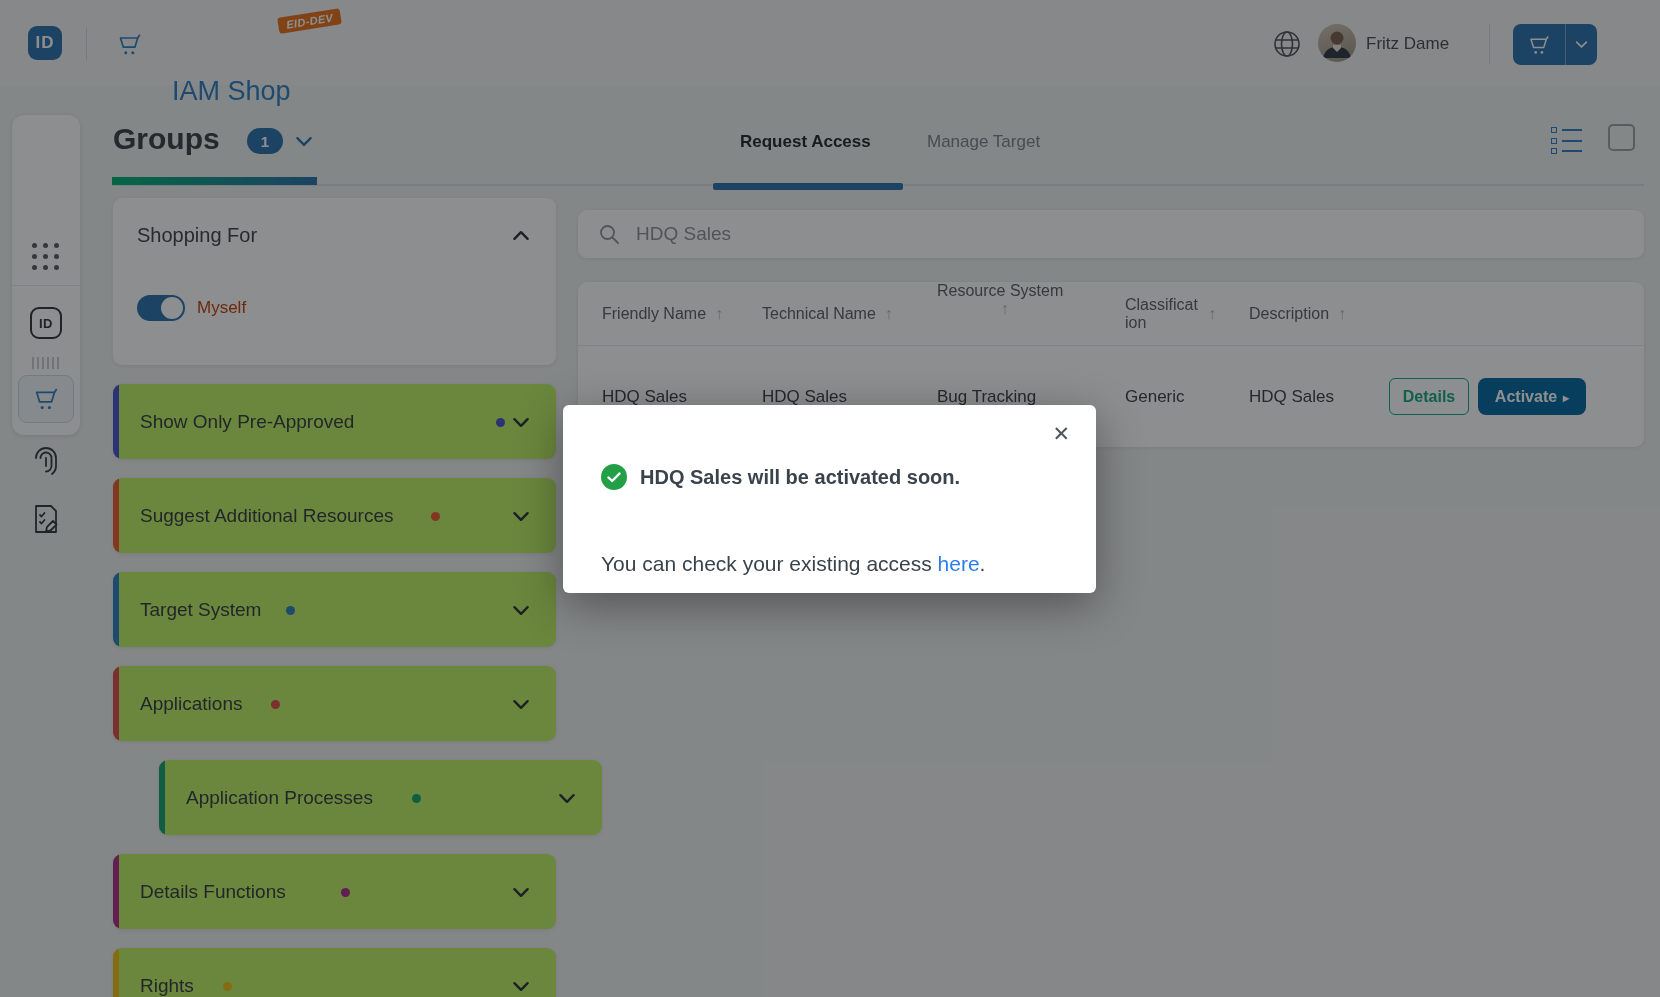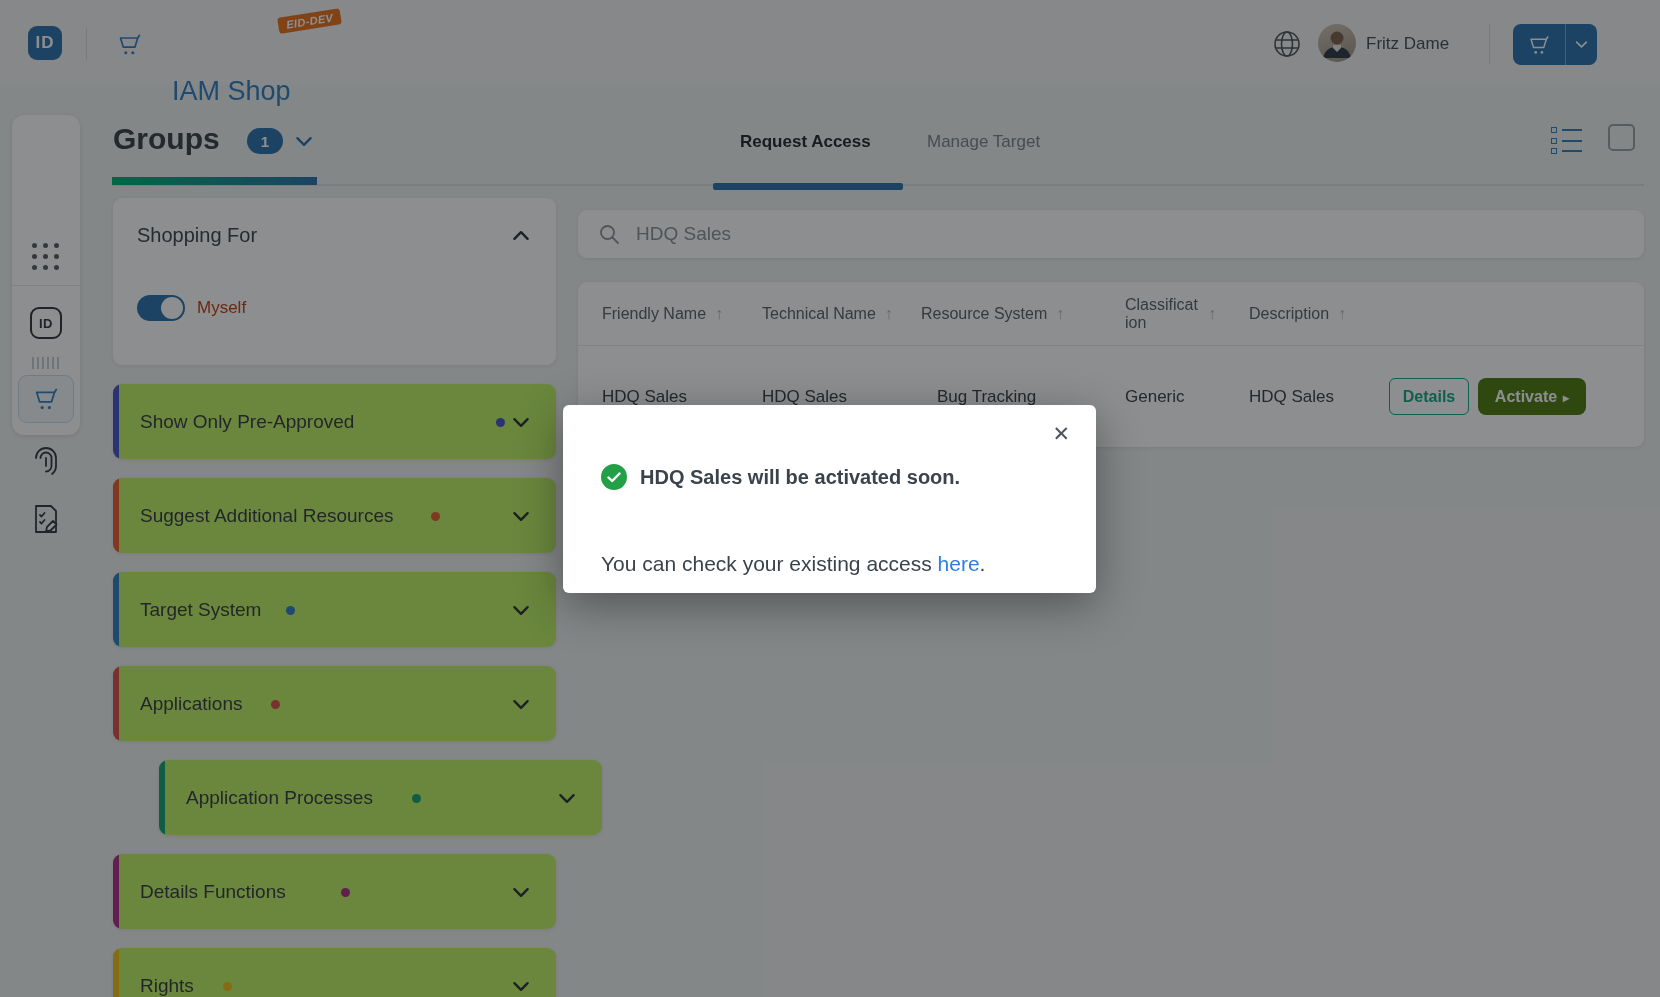--- a/index.html
+++ b/index.html
@@ -92,31 +92,31 @@
   
   #search-card { left:578px; top:210px; width:1066px; height:48px; }
   #search-icon { position:absolute; left:20px; top:13px; color:#8d949a; }
   #search-input { position:absolute; left:58px; top:0; width:980px; height:48px; border:none; outline:none;
                   font-size:19px; color:#8a9197; background:transparent; font-family:inherit; }
 
   #table-card { left:578px; top:282px; width:1066px; height:165px; }
   #thead { position:absolute; left:0; top:0; width:1066px; height:64px; border-bottom:1px solid #e7eaec; }
   .th { position:absolute; top:0; height:64px; display:flex; align-items:center; font-size:16px; color:#5a6168; }
   .th .arr { margin-left:9px; font-size:16px; color:#b3bac0; font-weight:400; }
-  #th-0 { left:24px; } #th-1 { left:184px; } #th-2 { left:343px; }
+  #th-0 { left:24px; } #th-1 { left:184px; } #th-2 { left:359px;flex-direction:column; }
   #th-3 { left:547px; } #th-4 { left:671px; }
   #th-3 .wrap { width:74px; line-height:1.15; word-break:break-all; }
   #trow { position:absolute; left:0; top:64px; width:1066px; height:101px; }
   .td { position:absolute; top:0; height:101px; display:flex; align-items:center; font-size:17px; color:#3a4046; }
   #td-0 { left:24px; } #td-1 { left:184px; } #td-2 { left:359px; }
   #td-3 { left:547px; } #td-4 { left:671px; }
   #details-btn { position:absolute; left:811px; top:32px; width:80px; height:37px; background:#fff;
                  border:1.5px solid #12a882; border-radius:6px; color:#12a882; font-size:16px;
                  font-weight:600; cursor:pointer; font-family:inherit; }
-  #activate-btn { position:absolute; left:900px; top:32px; width:108px; height:37px; background:#4d7c0f;
+  #activate-btn { position:absolute; left:900px; top:32px; width:108px; height:37px; background:#0369a1;
                   border:none; border-radius:8px; color:#fff; font-size:16px; font-weight:600;
                   cursor:pointer; font-family:inherit; }
   #activate-btn .aarr { font-size:12px; margin-left:6px; }
 
   
   #backdrop { position:absolute; left:0; top:0; width:1660px; height:997px;
               background:rgba(13,15,17,.47); z-index:90; }
   #modal { position:absolute; left:563px; top:405px; width:533px; height:188px; background:#fff;
            border-radius:6px; box-shadow:0 12px 45px rgba(0,0,0,.38); z-index:100; }
   #modal-close { position:absolute; right:26px; top:18px; background:none; border:none; font-size:21px;

